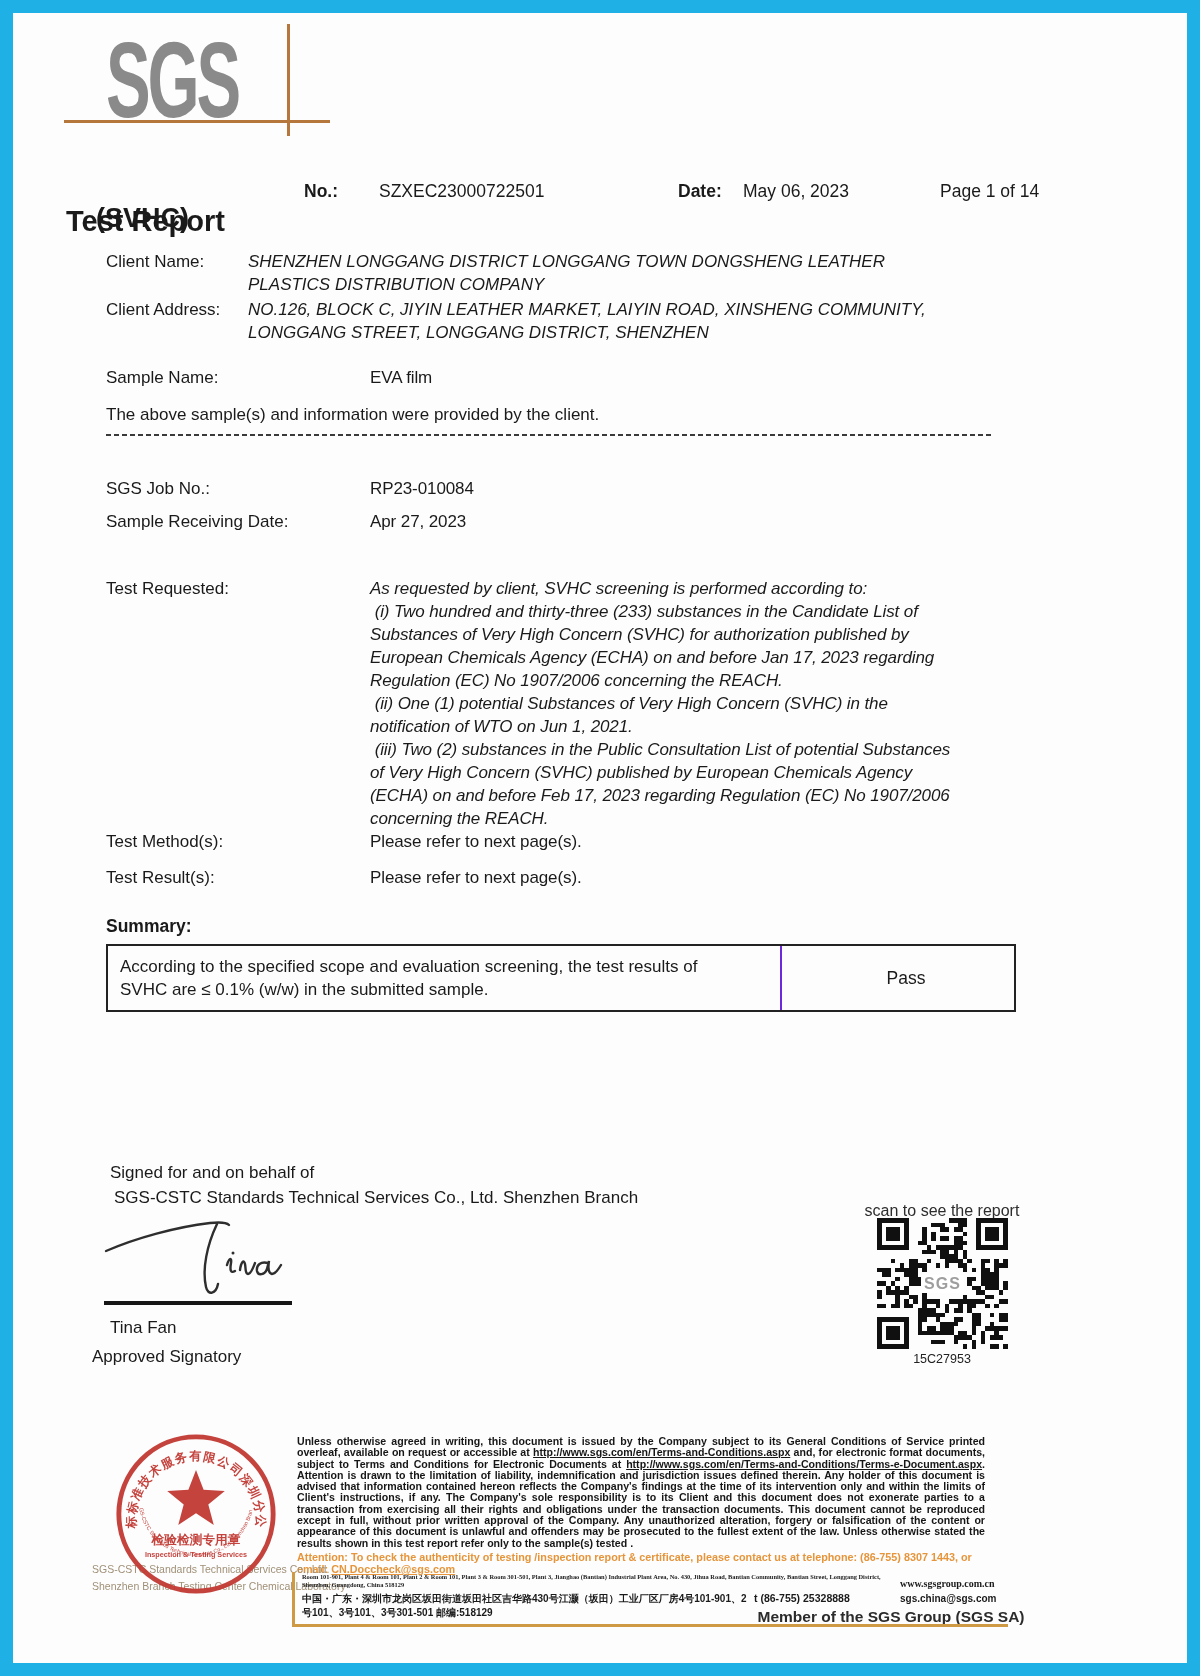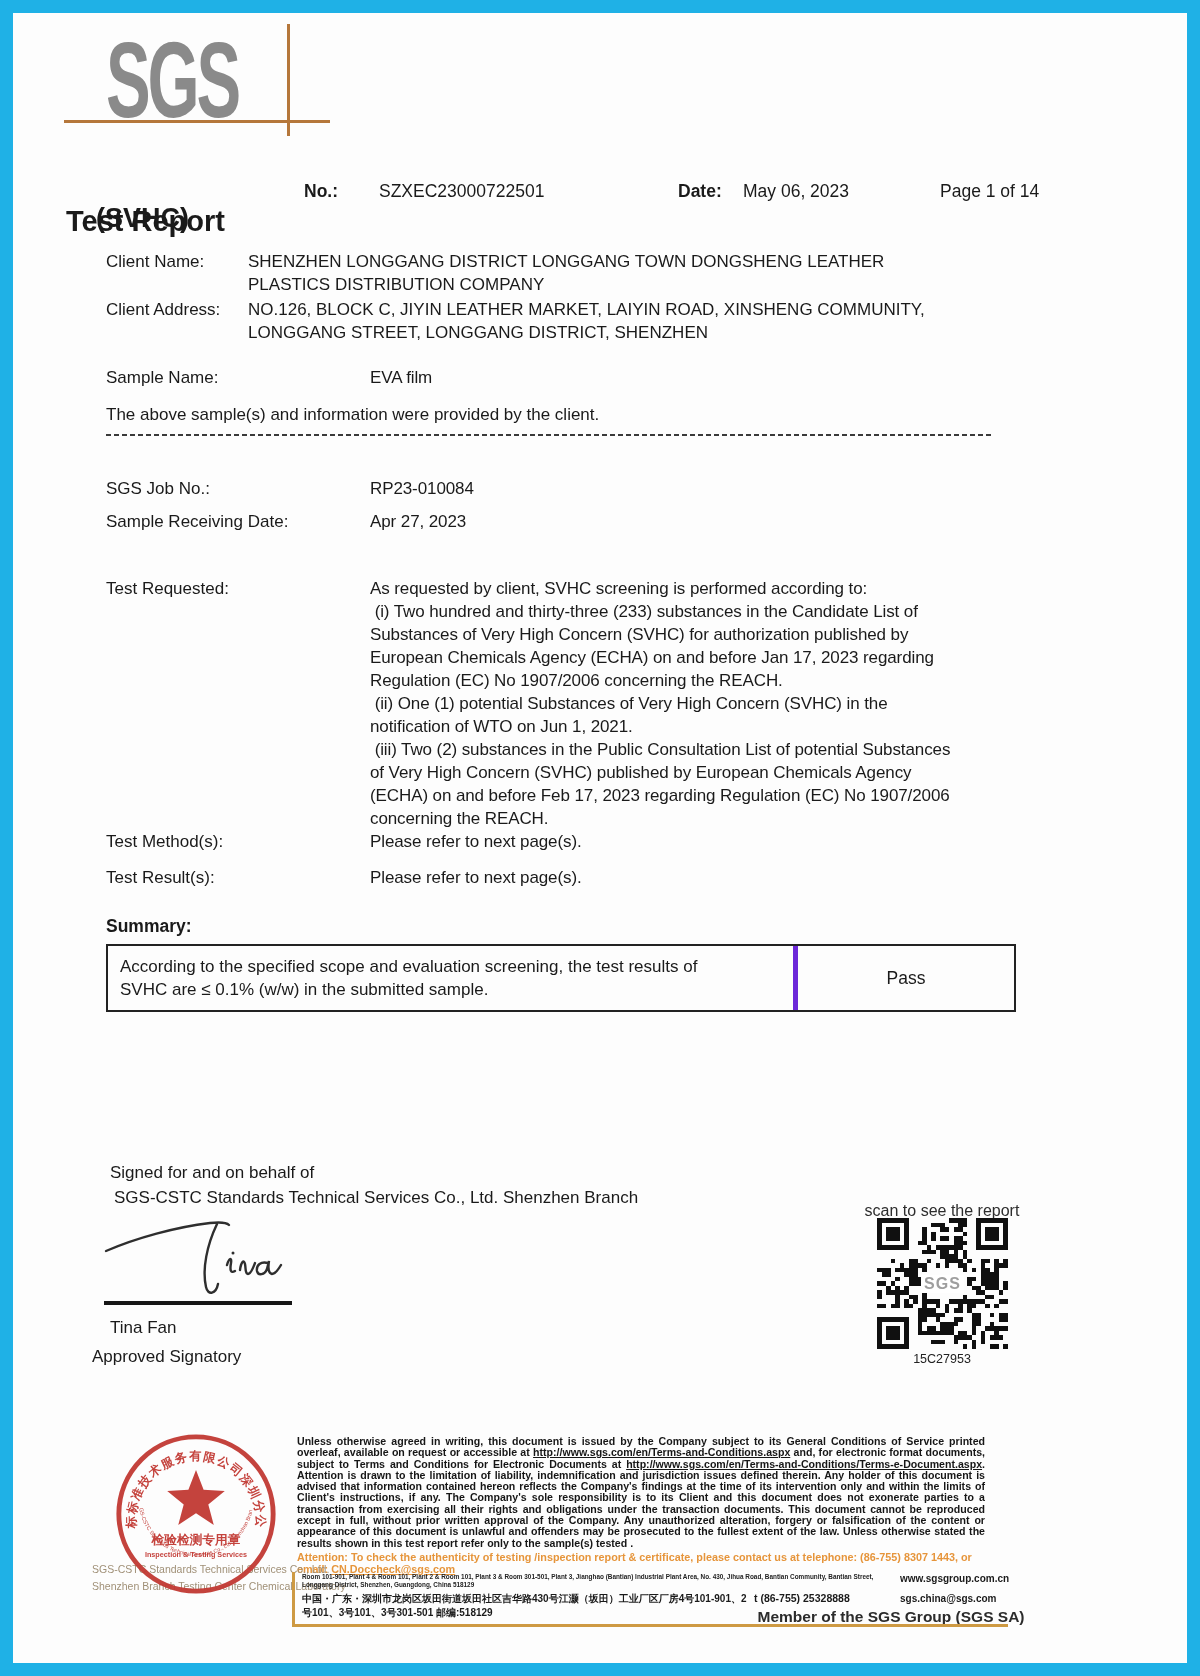--- a/index.html
+++ b/index.html
@@ -16,33 +16,33 @@
   
   .title1{position:absolute;left:66px;top:170px;font-size:29px;font-weight:700;line-height:31px;margin-top:36px;}
   .title2{position:absolute;left:96px;top:203px;font-size:27px;font-weight:700;line-height:31px;}
   .meta{position:absolute;top:181px;font-size:17.5px;}
   .b{font-weight:700;}
 
   
   .row{position:absolute;left:106px;display:flex;font-size:17px;line-height:23px;}
   .lblc{width:142px;flex:none;}
   .lbli{width:264px;flex:none;}
-  .pre{white-space:pre-wrap;}
+  .pre{white-space:pre-wrap;font-style:italic;}
   .valc{width:810px;}
   .vali{width:660px;letter-spacing:-.1px;}
   .dash{position:absolute;left:106px;top:434px;width:888px;height:2px;
         background:repeating-linear-gradient(90deg,#3a3a3a 0 5px,transparent 5px 8px);}
 
   
   .sumhead{position:absolute;left:106px;top:916px;font-size:17.5px;font-weight:700;}
   .sumbox{position:absolute;left:106px;top:944px;width:910px;height:68px;border:2px solid #222;
           display:flex;box-sizing:border-box;}
   .sumtext{flex:1;padding:9px 14px 0 12px;font-size:17px;line-height:23px;white-space:pre-line;}
-  .sumverdict{width:216px;flex:none;border-left:5px solid #6d28d9;display:flex;
-              align-items:center;justify-content:center;font-size:17.5px;}
+  .sumverdict{width:216px;flex:none;border-left:2px solid #6d28d9;display:flex;
+              align-items:center;justify-content:center;font-size:17.5px;padding-left:16px;}
 
   
   .signed1{position:absolute;left:110px;top:1163px;font-size:17px;}
   .signed2{position:absolute;left:114px;top:1188px;font-size:17px;}
   .sig{position:absolute;left:98px;top:1207px;width:215px;height:95px;}
   .sigline{position:absolute;left:104px;top:1301px;width:188px;height:3.5px;background:#161616;}
   .signame{position:absolute;left:110px;top:1318px;font-size:17px;}
   .sigrole{position:absolute;left:92px;top:1347px;font-size:17px;}
 
   
@@ -60,21 +60,21 @@
 
   
   .legal{position:absolute;left:297px;top:1436px;width:688px;font-size:10.6px;line-height:11.3px;
          font-weight:600;text-align:justify;color:#161616;}
   .legal a, .ul{text-decoration:underline;color:inherit;}
   .attention{margin-top:2px;color:#E6953B;font-weight:700;font-size:10.8px;line-height:12.2px;text-align:left;}
 
   
   .addr{position:absolute;left:292px;top:1572px;width:716px;border-left:3px solid #CE9A43;
         border-bottom:3px solid #CE9A43;padding:1px 0 4px 7px;box-sizing:border-box;z-index:2;}
-  .addr .r1{display:flex;align-items:flex-start;}
+  .addr .r1{display:flex;align-items:flex-end;font-family:Liberation Serif, serif;}
   .addr-en{flex:1;font-size:6.4px;font-weight:600;color:#222;padding-right:8px;line-height:8px;}
   .addr-web{font-size:10px;font-weight:600;width:108px;flex:none;}
   .addr .r2{display:flex;align-items:baseline;margin-top:3px;}
   .addr-cn{flex:1;font-size:10px;font-weight:600;}
   .addr-tel{width:146px;flex:none;font-size:10.5px;font-weight:bold;}
   .addr-mail{width:108px;flex:none;font-size:10px;font-weight:600;}
   .member{position:absolute;left:736px;top:1608px;width:310px;text-align:center;font-size:15.5px;color:#2b2b2b;font-weight:bold;}
 </style>
 </head>
 <body>

